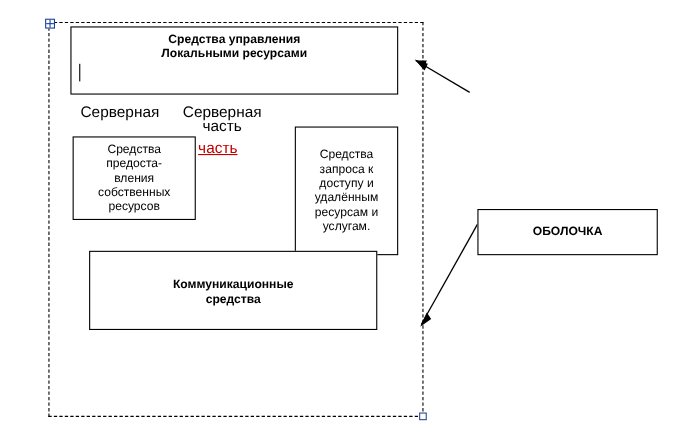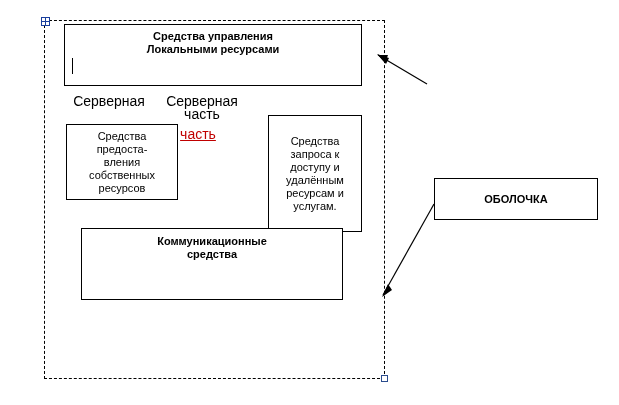--- a/index.html
+++ b/index.html
@@ -118,21 +118,21 @@
     width: 170px;
     height: 62px;
   }
   #box-localos .box-label {
     font-weight: bold;
   }
 
   
   #box-shell {
     left: 434px;
-    top: 178px;
+    top: 190px;
     width: 164px;
     height: 42px;
   }
   #box-shell .box-label {
     font-weight: bold;
   }
 
   
   #box-own {
     left: 66px;
@@ -148,21 +148,21 @@
     width: 94px;
     height: 117px;
   }
 
   
   #box-comm {
     left: 81px;
     top: 228px;
     width: 262px;
     height: 72px;
-    align-items: flex-start;
+    align-items: center;
   }
   #box-comm .box-label {
     font-weight: bold;
     padding-top: 6px;
   }
 
   
   .free-label {
     position: absolute;
     font-size: 14px;

